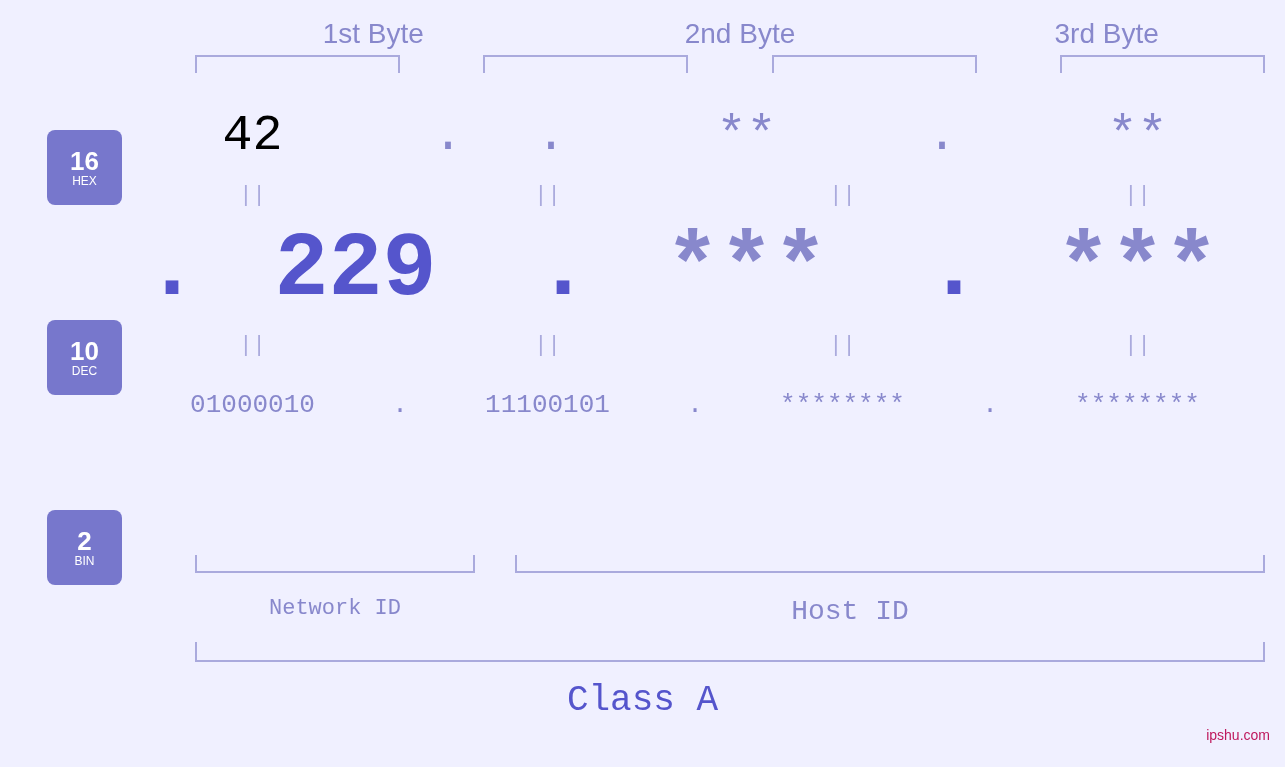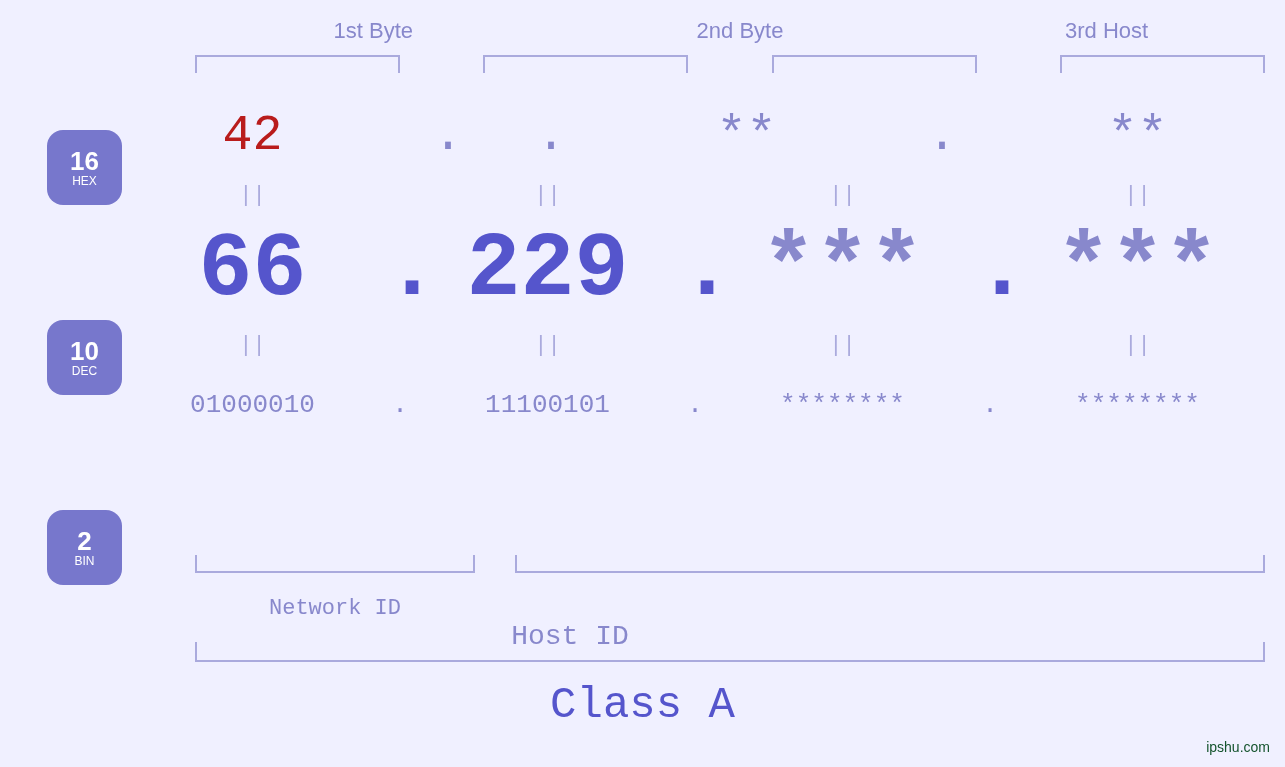--- a/index.html
+++ b/index.html
@@ -31,21 +31,21 @@
       justify-content: space-around;
       position: absolute;
       top: 0;
       left: 50px;
     }
 
     .byte-label {
       width: 230px;
       text-align: center;
       color: #8888cc;
-      font-size: 22px;
+      font-size: 28px;
       font-family: Arial, sans-serif;
       font-weight: 400;
     }
 
     
     .top-brackets {
       display: flex;
       position: absolute;
       top: 55px;
       left: 195px;
@@ -68,21 +68,21 @@
       top: 130px;
       display: flex;
       flex-direction: column;
       gap: 115px;
     }
 
     .badge {
       width: 75px;
       height: 75px;
       background-color: #7777cc;
-      border-radius: 16px;
+      border-radius: 8px;
       display: flex;
       flex-direction: column;
       align-items: center;
       justify-content: center;
       color: white;
     }
 
     .badge-number {
       font-size: 26px;
       font-weight: bold;
@@ -132,21 +132,21 @@
     }
 
     .dot-cell {
       width: 30px;
       text-align: center;
     }
 
     
     .hex-val {
       font-size: 50px;
-      color: #b91c1c;
+      color: #000000;
       font-family: 'Courier New', Courier, monospace;
     }
 
     .hex-dot {
       font-size: 50px;
       color: #8888cc;
     }
 
     
     .dec-val {
@@ -221,21 +221,20 @@
     }
 
     
     .id-labels {
       position: absolute;
       top: 596px;
       left: 195px;
       width: 1070px;
       display: flex;
       justify-content: flex-start;
-      flex-direction: column;
     }
 
     .network-id-label {
       width: 280px;
       text-align: center;
       color: #8888cc;
       font-size: 22px;
       font-family: 'Courier New', Courier, monospace;
     }
 
@@ -259,48 +258,48 @@
       border-right: 2px solid #aaaadd;
     }
 
     
     .class-label {
       position: absolute;
       top: 680px;
       width: 1092px;
       text-align: center;
       color: #5555cc;
-      font-size: 44px;
+      font-size: 36px;
       font-family: 'Courier New', Courier, monospace;
     }
 
     
     .watermark {
       position: absolute;
-      bottom: 12px;
+      bottom: 24px;
       right: 15px;
-      color: #14532d;
+      color: #be185d;
       font-size: 14px;
       font-family: Arial, sans-serif;
     }
 
     
     .masked {
       color: #8888cc;
     }
   </style>
 </head>
 <body>
 
 <div class="container">
 
   <div class="byte-headers">
     <div class="byte-label">1st Byte</div>
     <div class="byte-label">2nd Byte</div>
-    <div class="byte-label">3rd Host</div>
+    <div class="byte-label">3rd Byte</div>
   </div>
 
   <div class="top-brackets">
     <div class="bracket-top"></div>
     <div class="bracket-top"></div>
     <div class="bracket-top"></div>
     <div class="bracket-top"></div>
   </div>
 
   <div class="badges">
@@ -333,21 +332,20 @@
       <div class="equals-cell">||</div>
       <div class="equals-dot-cell"></div>
       <div class="equals-cell">||</div>
       <div class="equals-dot-cell"></div>
       <div class="equals-cell">||</div>
       <div class="equals-dot-cell"></div>
       <div class="equals-cell">||</div>
     </div>
 
     <div class="row-dec">
-      <div class="cell dec-val">66</div>
       <div class="dot-cell dec-dot">.</div>
       <div class="cell dec-val">229</div>
       <div class="dot-cell dec-dot">.</div>
       <div class="cell dec-val masked">***</div>
       <div class="dot-cell dec-dot">.</div>
       <div class="cell dec-val masked">***</div>
     </div>
 
     <div class="equals-row">
       <div class="equals-cell">||</div>

